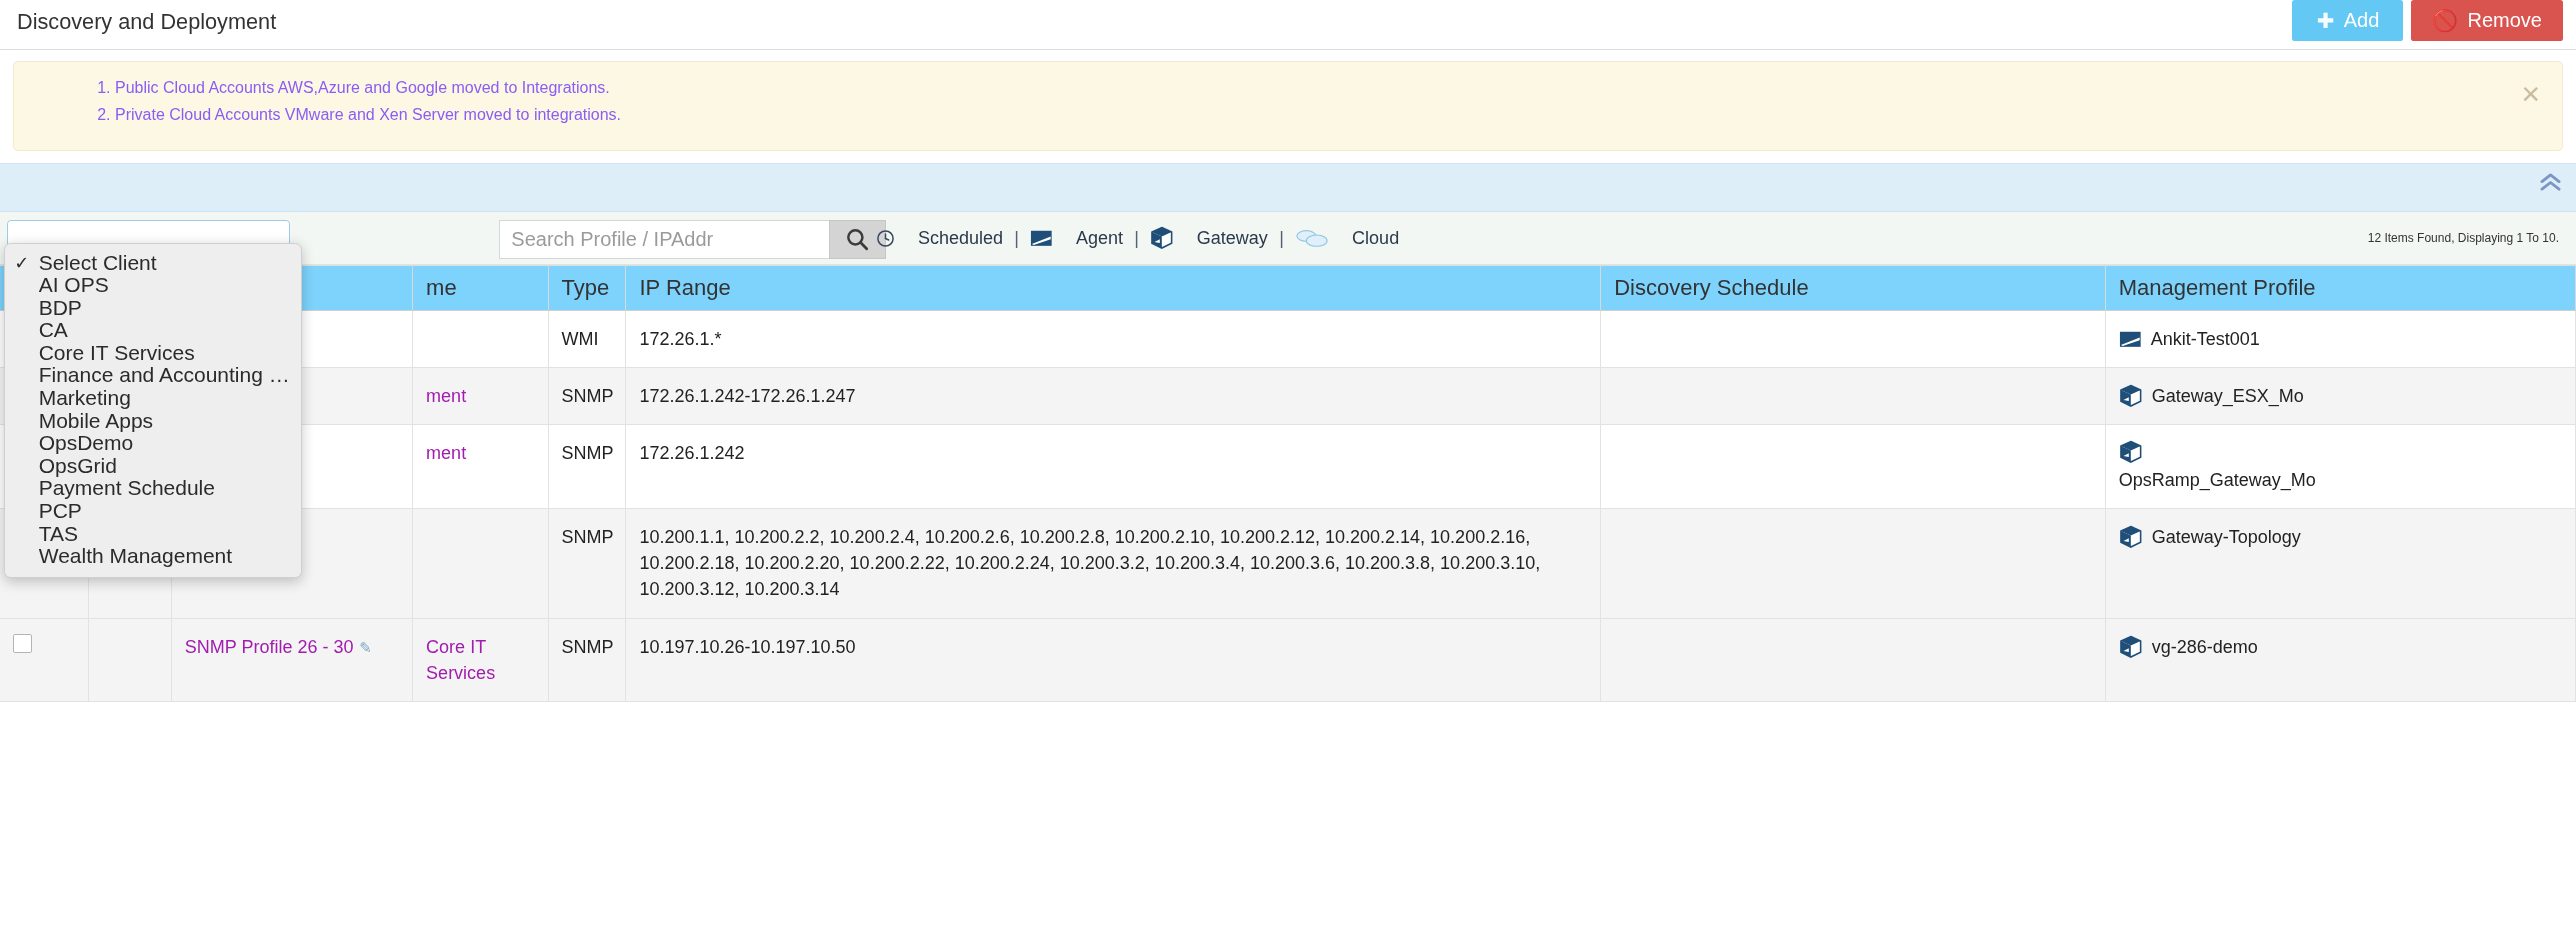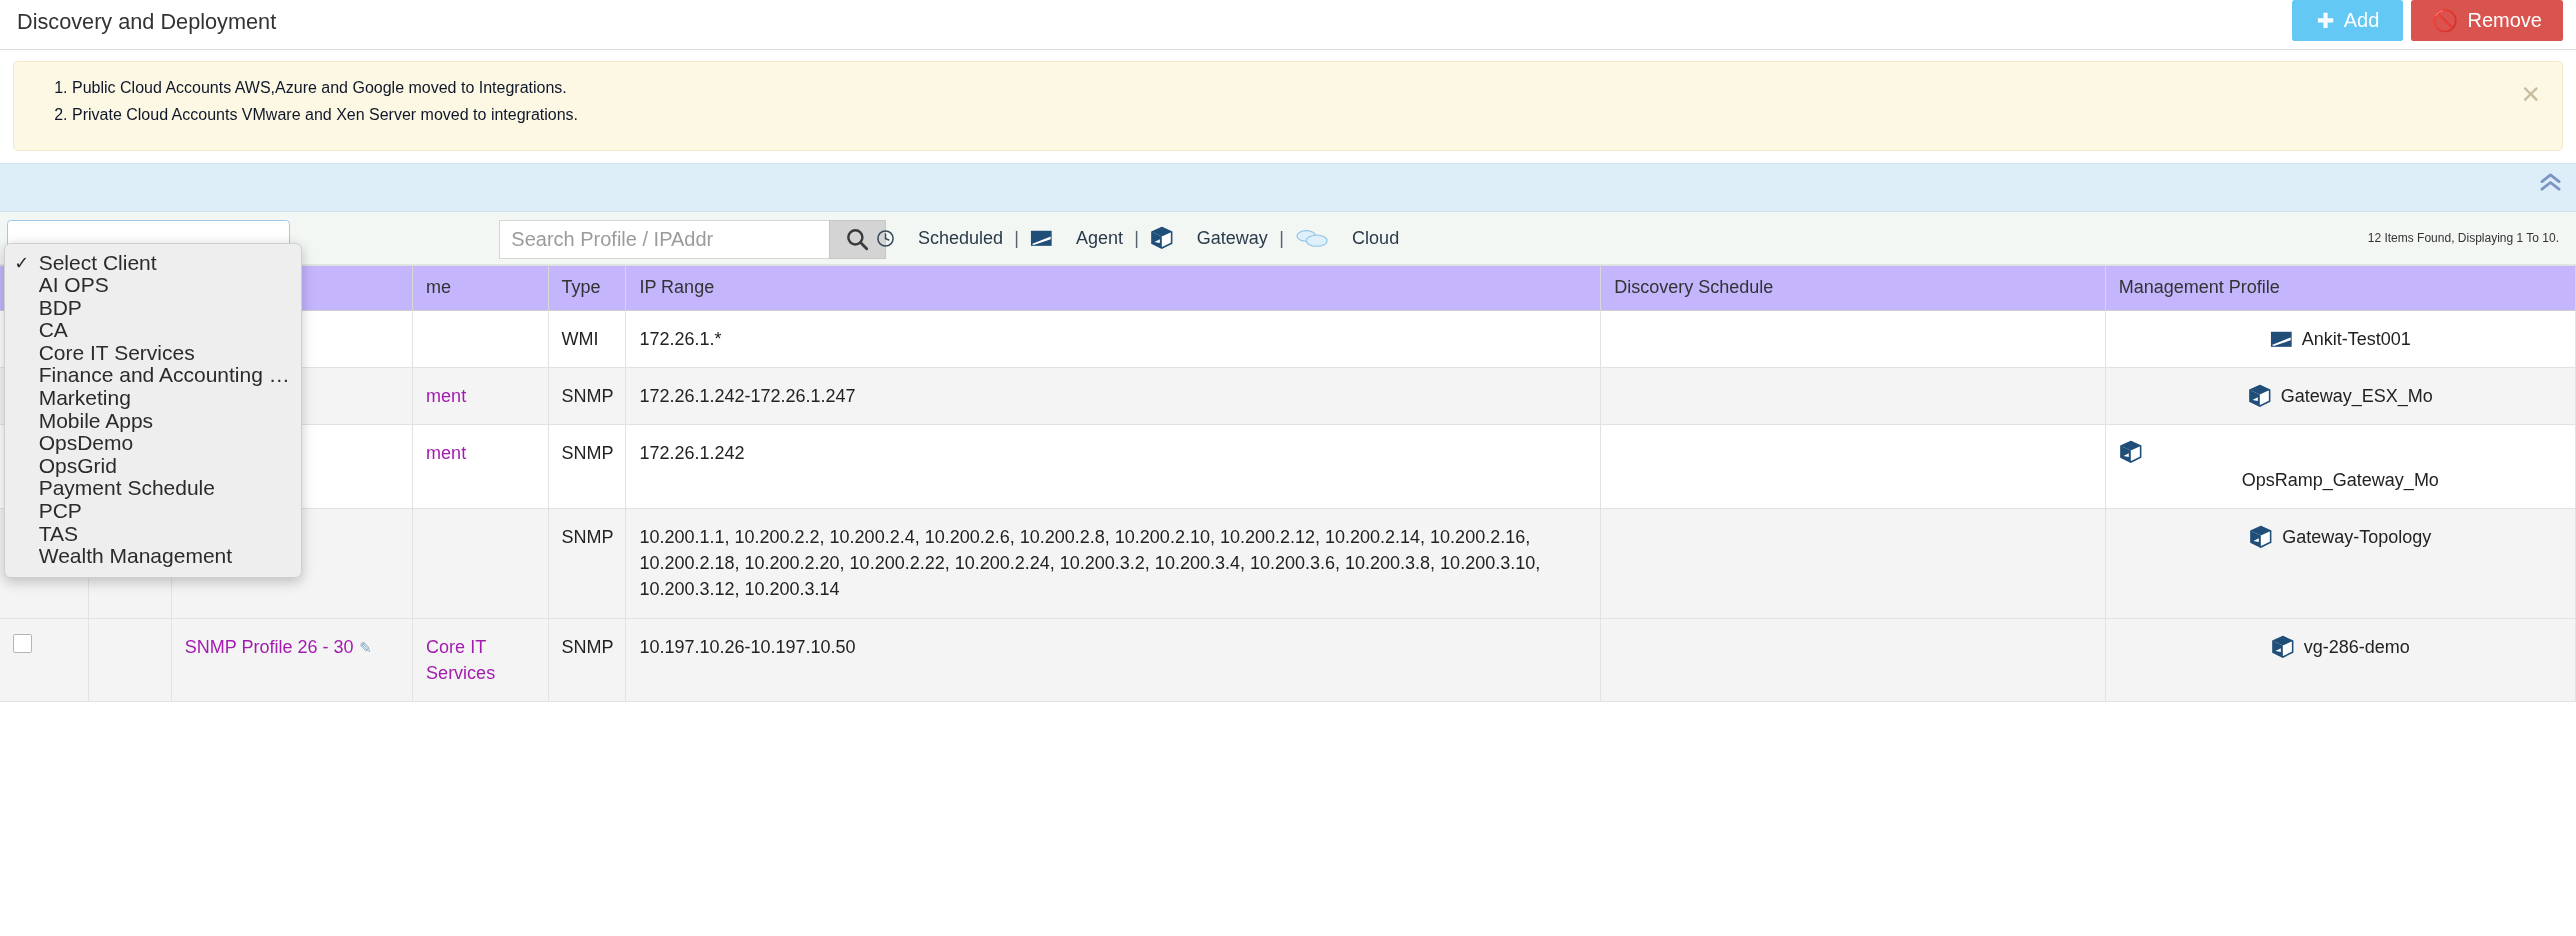--- a/index.html
+++ b/index.html
@@ -44,22 +44,23 @@
     margin: 11.3px 13px 0 13px;
     background: #fcf8e3;
     border: 0.9px solid #f5e9c8;
     border-radius: 4.7px;
     padding: 13px 17px 21px 17px;
     position: relative;
     min-height: 90px;
   }
   .notice ol { margin: 0; padding-left: 41px; }
   .notice li {
-    color: #0f172a; font-size: 16px; line-height: 1.65;
+    color: #8b5cf6; font-size: 16px; line-height: 1.65;
     list-style: decimal;
+    margin-left: 43px;
   }
   .notice-close {
     position: absolute; right: 21px; top: 21px;
     color: #c9bda0; font-size: 24.5px; line-height: 1; cursor: pointer;
     background: none; border: none; padding: 0;
   }
 
   
   .filter-bar {
     margin-top: 11.3px;
@@ -119,27 +120,27 @@
   .legend-item { display: inline-flex; align-items: center; gap: 23px; }
   .items-found {
     position: absolute; right: 17px; top: 0;
     height: 53px; display: flex; align-items: center;
     font-size: 12px; color: #333;
   }
 
   
   .grid { width: 100%; border-collapse: collapse; table-layout: fixed; }
   .grid th {
-    background: #c4b5fd;
+    background: #7dd3fc;
     border-right: 0.9px solid #d8d8d8;
     border-bottom: 0.9px solid #cfcfcf;
     border-top: 0.9px solid #dedede;
     text-align: left;
     font-weight: 400;
-    font-size: 18px;
+    font-size: 22px;
     color: #333;
     height: 45px;
     padding: 0 13px;
   }
   .grid td {
     border-right: 0.9px solid #e2e2e2;
     border-bottom: 0.9px solid #e2e2e2;
     font-size: 18px;
     color: #222;
     padding: 15px 13px;
@@ -159,21 +160,21 @@
   .c-mgmt   { width: 302px; }
 
   .row-chk {
     width: 19px; height: 19px;
     border: 0.9px solid #b4b4b4; background: #fff; border-radius: 1.9px;
     display: inline-block; cursor: pointer;
   }
   .link { color: #a21caf; text-decoration: none; cursor: pointer; }
   .edit-icon { color: #7fa6c6; font-size: 15px; margin-left: 5.7px; }
 
-  .mgmt-cell { display: block; text-align: center; }
+  .mgmt-cell { display: block; }
   .mgmt-cell .ico { vertical-align: -5.7px; margin-right: 9.4px; }
   .mgmt-cell .txt { color: #222; }
 
   
   .ico { display: inline-block; vertical-align: middle; }
 
   
   .dropdown {
     position: absolute;
     left: 3.8px; top: 243px;

